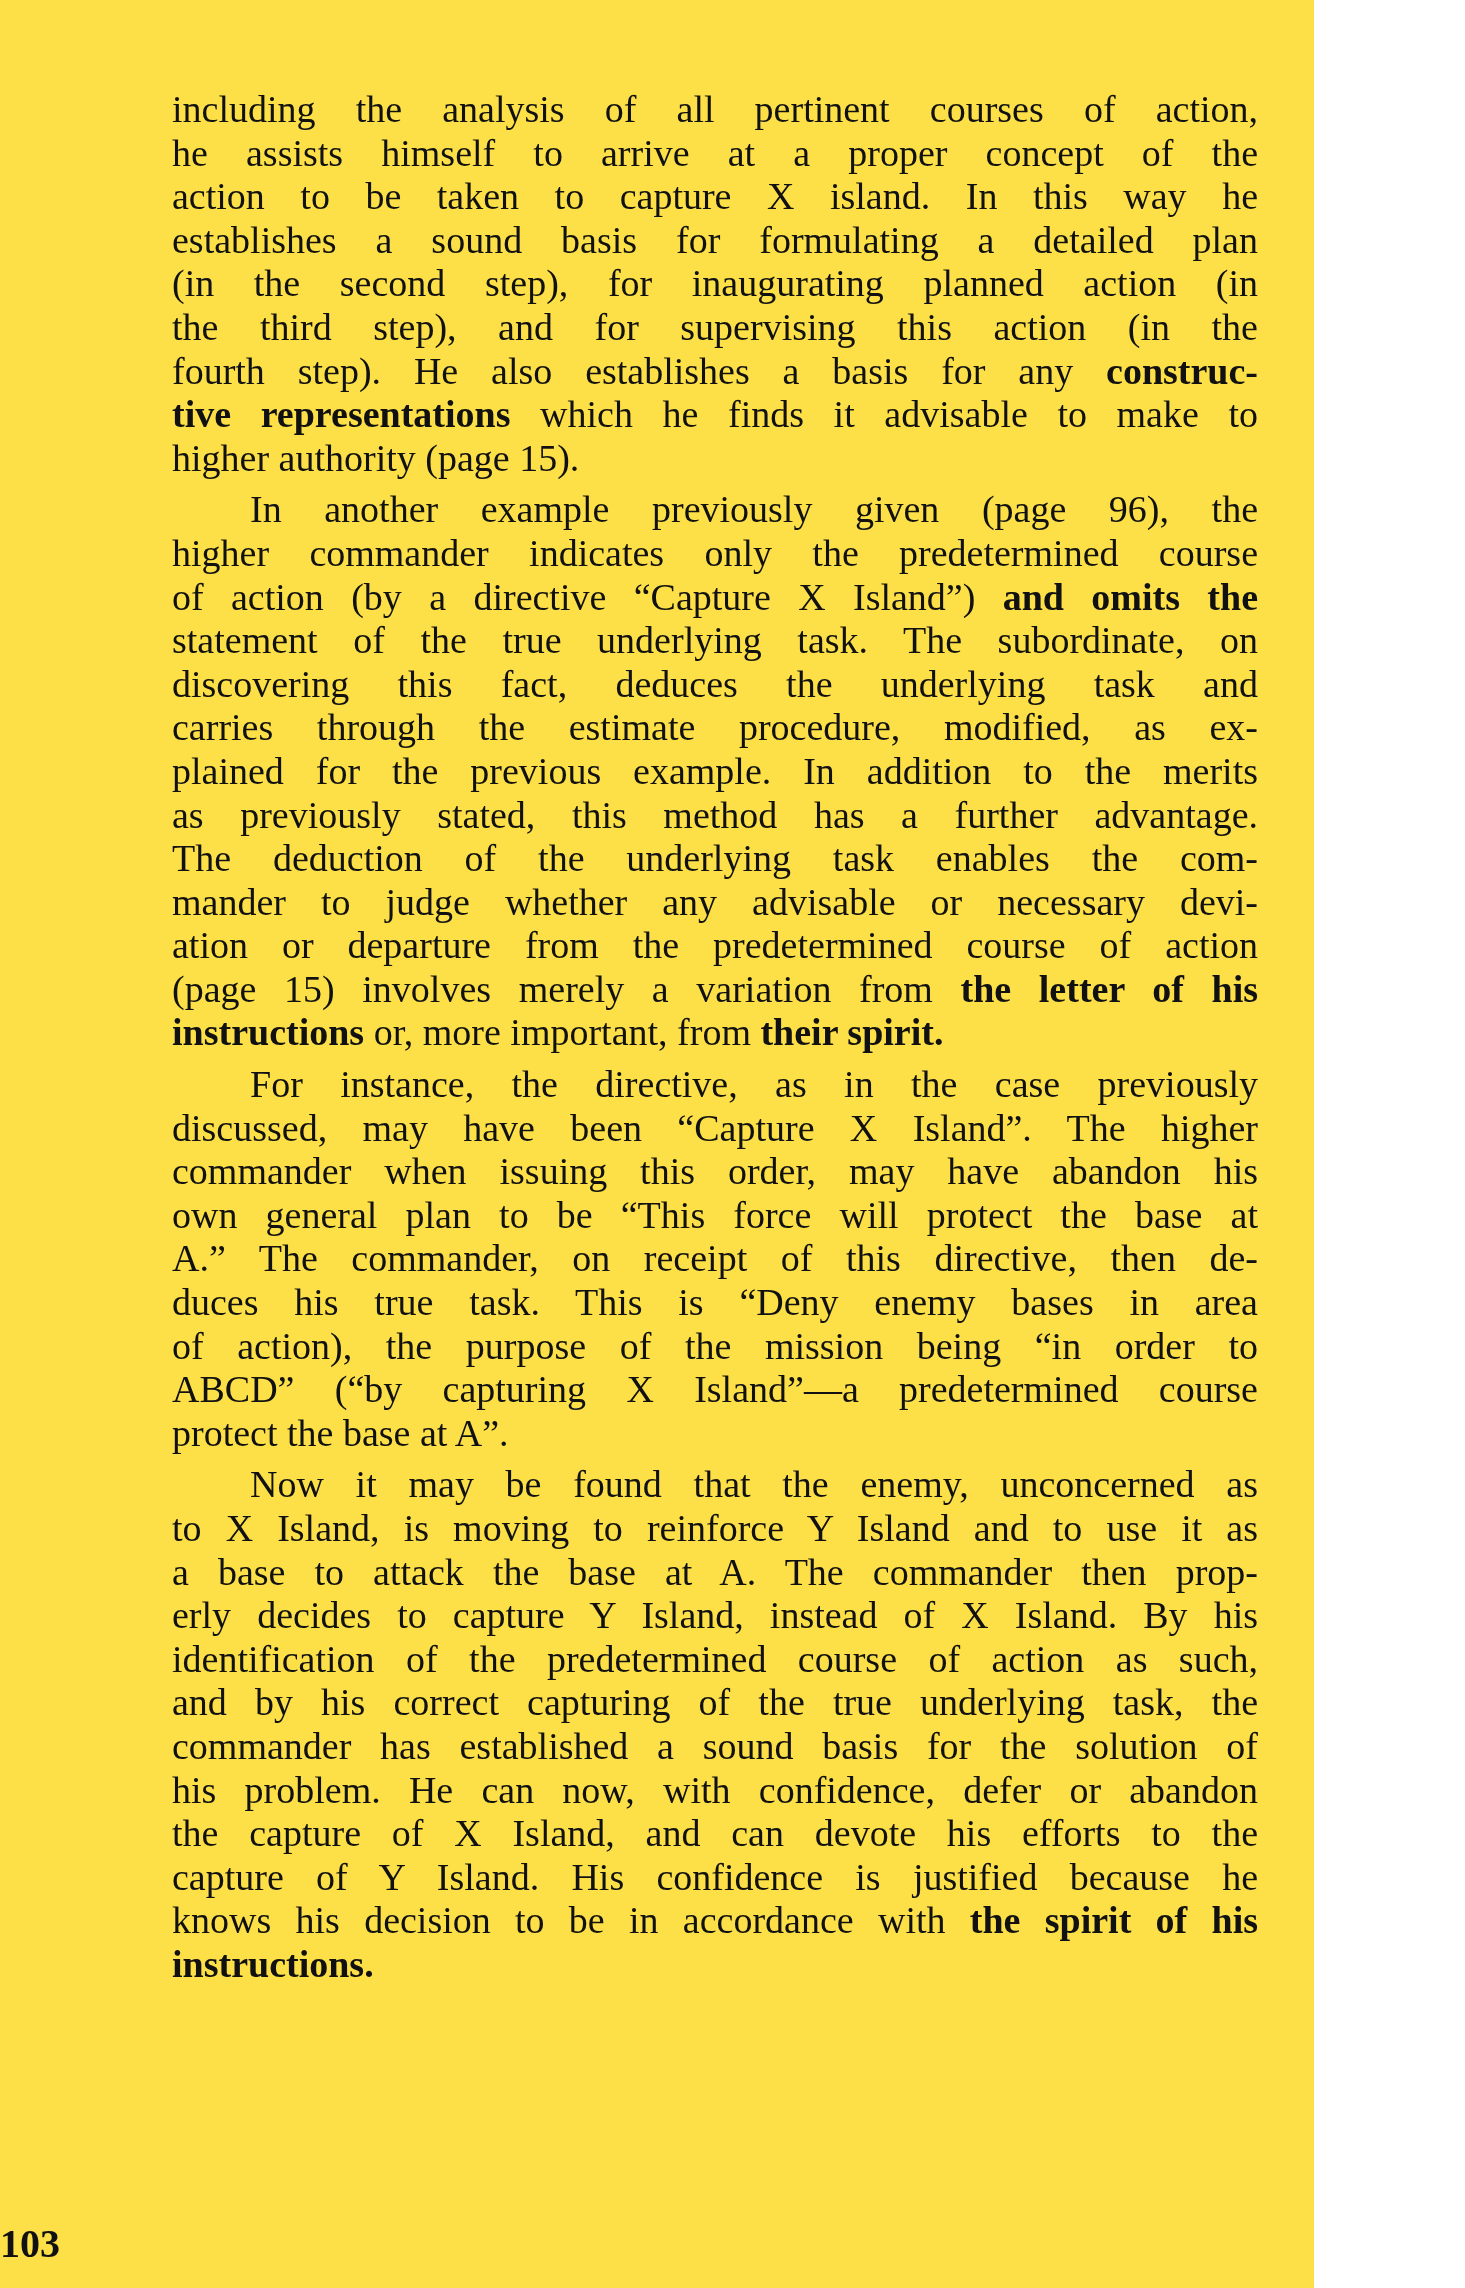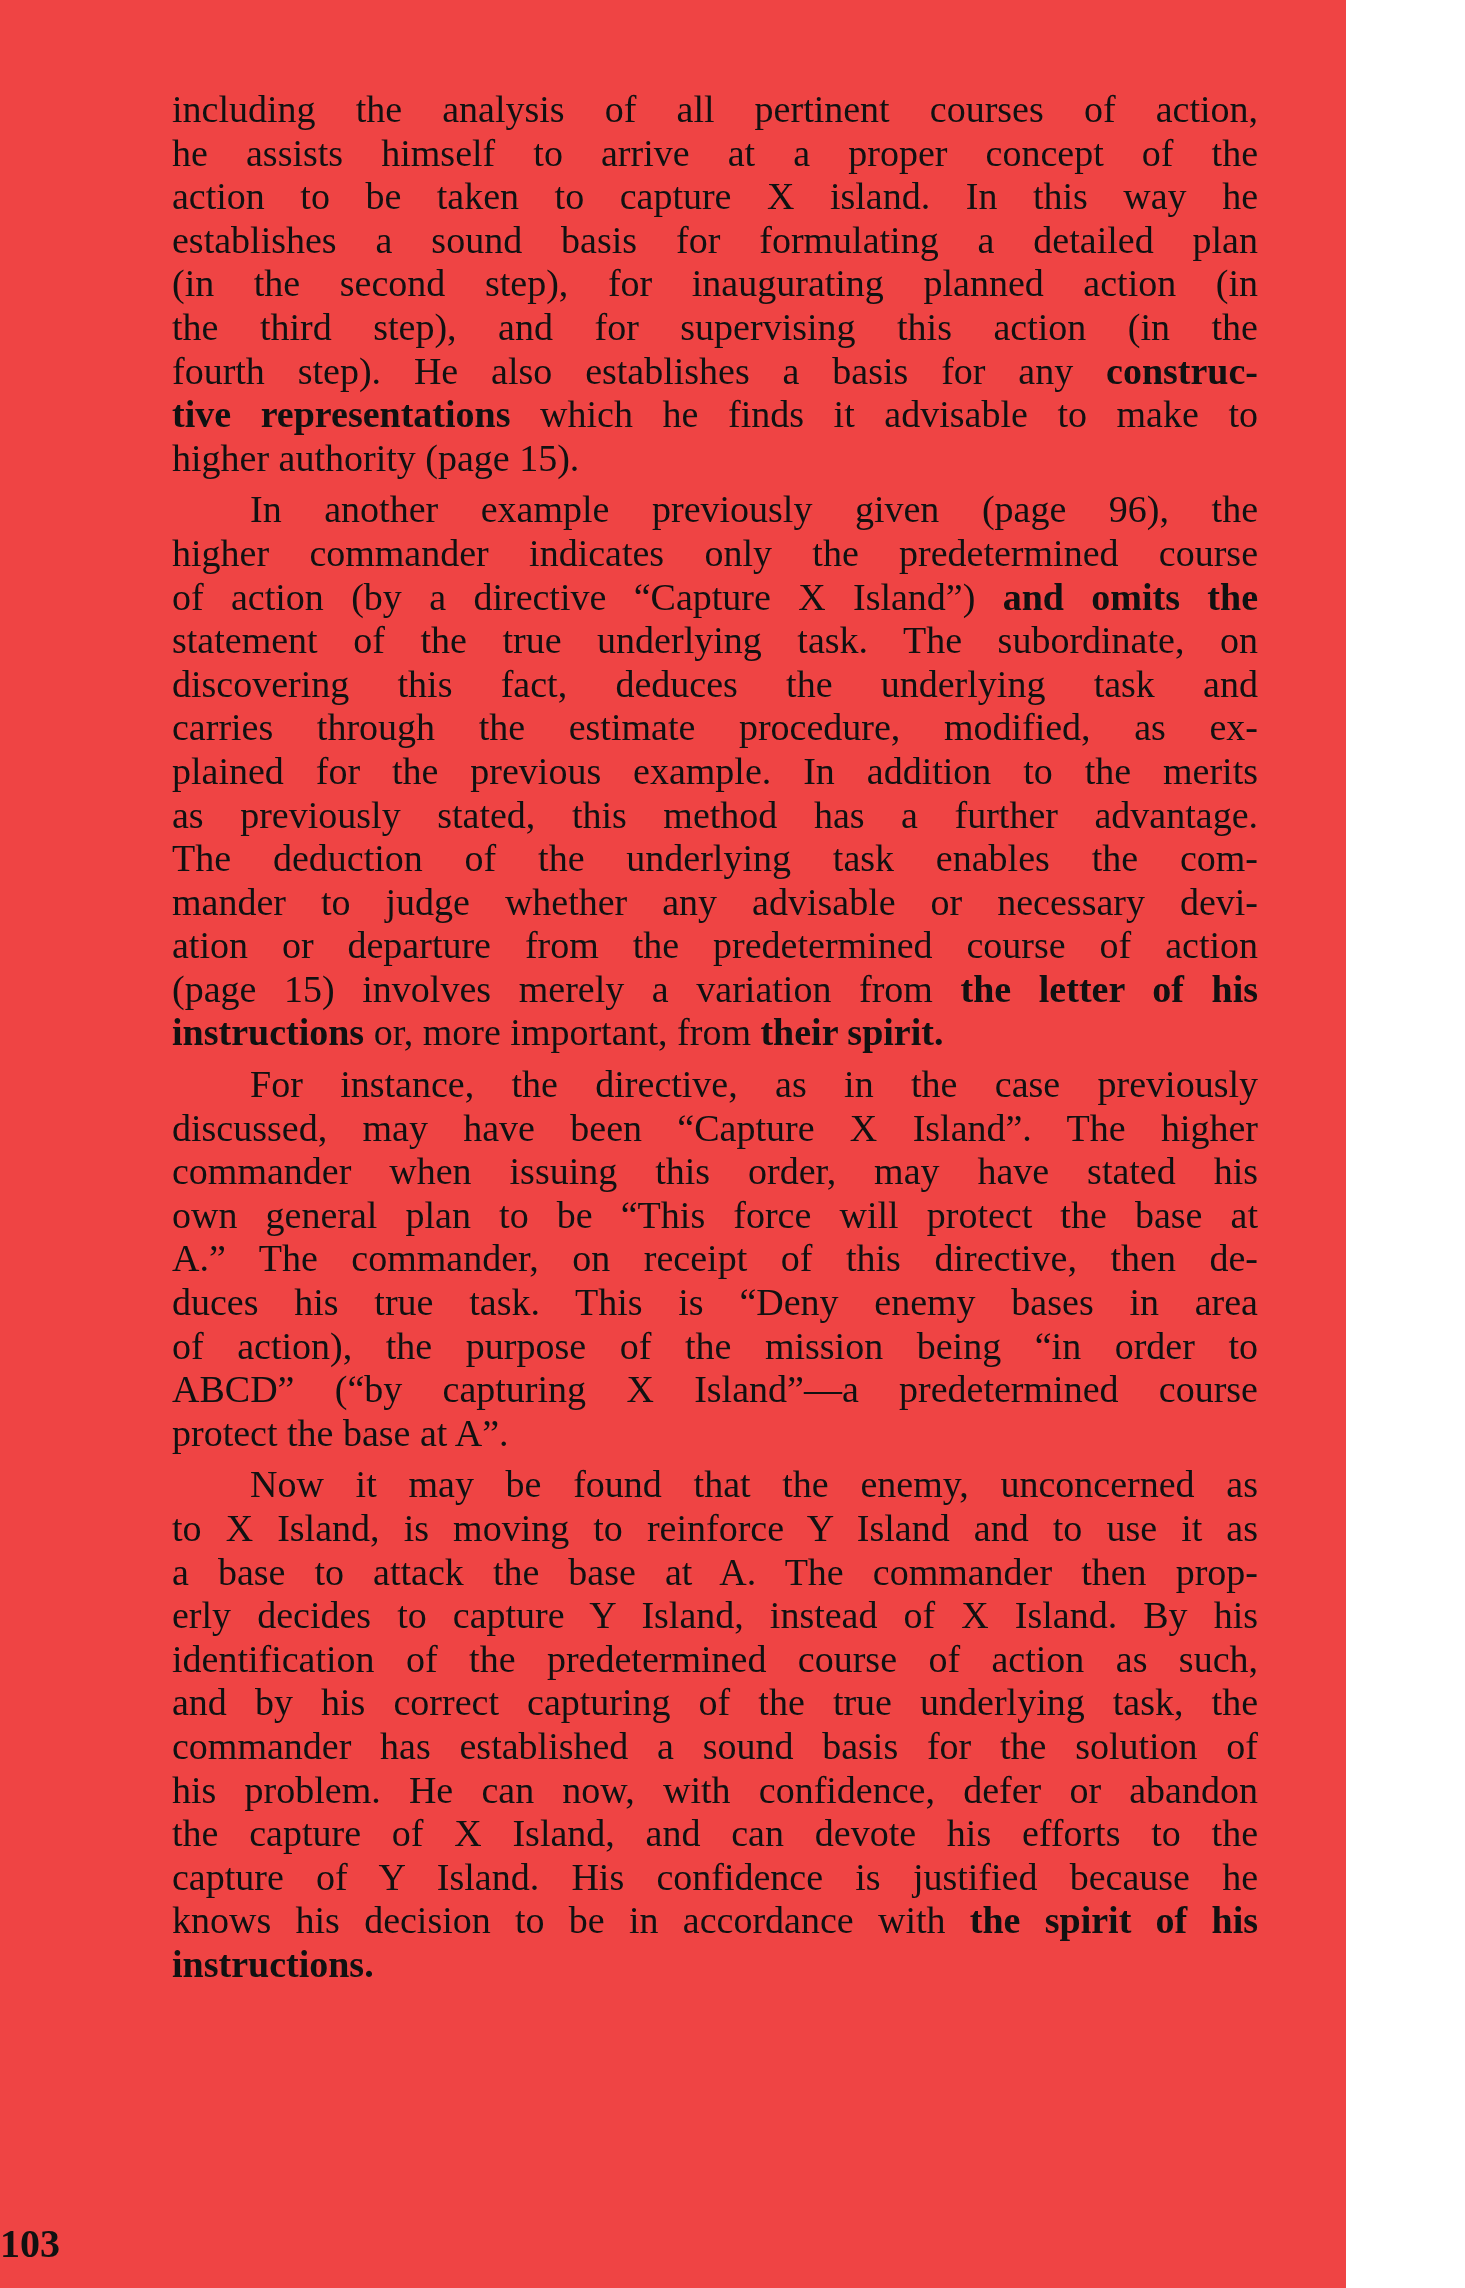--- a/index.html
+++ b/index.html
@@ -1,17 +1,17 @@
 <!DOCTYPE html>
 <html><head>
 <meta charset="utf-8">
 <style>
   html, body { margin: 0; padding: 0; background: #ffffff; }
   body { width: 1465px; height: 2288px; position: relative; overflow: hidden; }
-  #page { position: absolute; left: 0; top: 0; width: 1314px; height: 2288px; background: #ef4444; padding-left: 32px; }
+  #page { position: absolute; left: 0; top: 0; width: 1314px; height: 2288px; background: #fde047; }
   #text-block {
     position: absolute; left: 172px; top: 88px; width: 1086px;
     font-family: "Liberation Serif", "DejaVu Serif", serif;
     font-size: 38px; color: #111111;
   }
   .para { margin: 0 0 8px 0; }
   .line {
     display: block; height: 43.6px; line-height: 43.6px; white-space: nowrap;
     text-align: justify; text-align-last: justify; word-spacing: 0;
   }
@@ -51,21 +51,21 @@
         <span class="line"><span>as previously stated, this method has a further advantage.</span></span>
         <span class="line"><span>The deduction of the underlying task enables the com-</span></span>
         <span class="line"><span>mander to judge whether any advisable or necessary devi-</span></span>
         <span class="line"><span>ation or departure from the predetermined course of action</span></span>
         <span class="line"><span>(page 15) involves merely a variation from </span><span class="b">the letter of his</span></span>
         <span class="line last"><span class="b">instructions</span><span> or, more important, from </span><span class="b">their spirit.</span></span>
       </div>
       <div class="para">
         <span class="line indent"><span>For instance, the directive, as in the case previously</span></span>
         <span class="line"><span>discussed, may have been “Capture X Island”. The higher</span></span>
-        <span class="line"><span>commander when issuing this order, may have stated his</span></span>
+        <span class="line"><span>commander when issuing this order, may have abandon his</span></span>
         <span class="line"><span>own general plan to be “This force will protect the base at</span></span>
         <span class="line"><span>A.” The commander, on receipt of this directive, then de-</span></span>
         <span class="line"><span>duces his true task. This is “Deny enemy bases in area</span></span>
         <span class="line"><span>of action), the purpose of the mission being “in order to</span></span>
         <span class="line"><span>ABCD” (“by capturing X Island”—a predetermined course</span></span>
         <span class="line last"><span>protect the base at A”.</span></span>
       </div>
       <div class="para">
         <span class="line indent"><span>Now it may be found that the enemy, unconcerned as</span></span>
         <span class="line"><span>to X Island, is moving to reinforce Y Island and to use it as</span></span>

